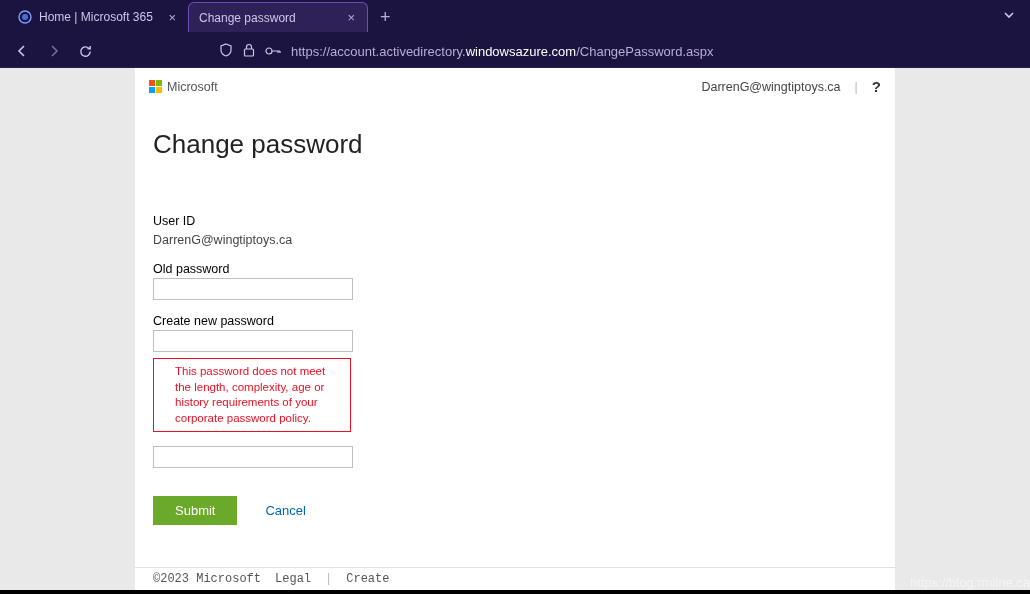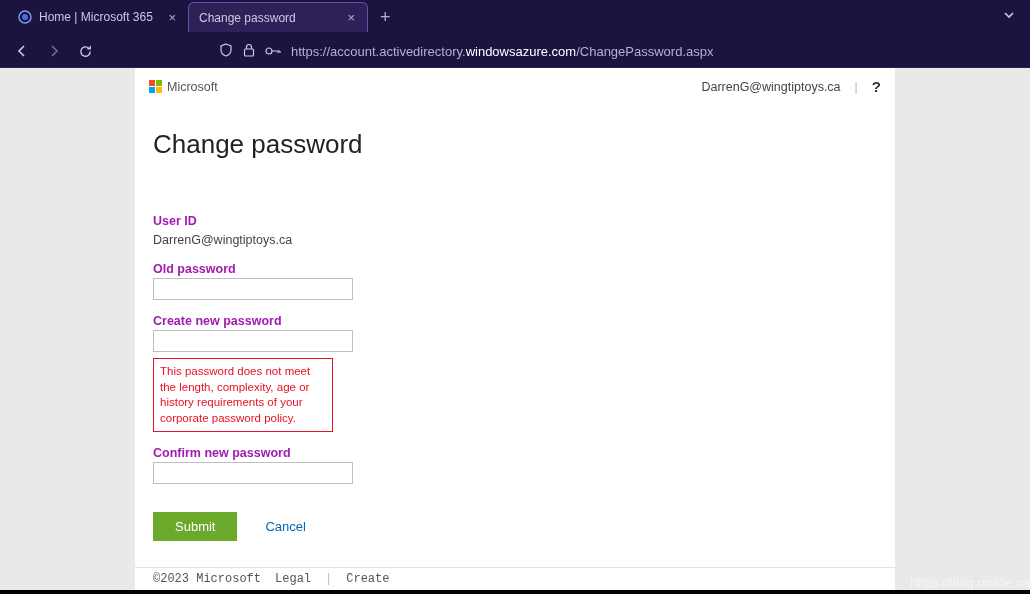--- a/index.html
+++ b/index.html
@@ -157,43 +157,43 @@
     }
     .page-title {
       font-size: 26px;
       font-weight: 400;
       color: #222;
       margin-bottom: 54px;
     }
     .field-block { margin-bottom: 14px; }
     .field-label {
       font-size: 12.5px;
-      font-weight: 700;
-      color: #a21caf;
+      font-weight: 400;
+      color: #000000;
       display: block;
       margin-bottom: 2px;
     }
     .field-static {
       font-size: 12.5px;
       color: #444;
     }
     .text-input {
       width: 200px;
       height: 22px;
       border: 1px solid #bfbfbf;
       font-size: 12px;
       padding: 0 4px;
     }
     .error-box {
-      width: 180px;
+      width: 198px;
       border: 1px solid #e81123;
       color: #e81123;
       font-size: 11.5px;
       line-height: 1.35;
-      padding: 5px 6px;
+      padding: 5px 21px;
       margin-top: 6px;
     }
     .actions {
       margin-top: 28px;
       display: flex;
       align-items: center;
       gap: 28px;
     }
     .btn-submit {
       background: #6ba92a;
@@ -329,21 +329,20 @@
         <input type="password" class="text-input" style="">
       </div>
 
       <div class="field-block">
         <span class="field-label">Create new password</span>
         <input type="password" class="text-input" style="">
         <div class="error-box">This password does not meet the length, complexity, age or history requirements of your corporate password policy.</div>
       </div>
 
       <div class="field-block">
-        <span class="field-label">Confirm new password</span>
         <input type="password" class="text-input" style="">
       </div>
 
       <div class="actions">
         <button class="btn-submit">Submit</button>
         <a class="link-cancel">Cancel</a>
       </div>
     </div>
 
     <div class="page-footer">

